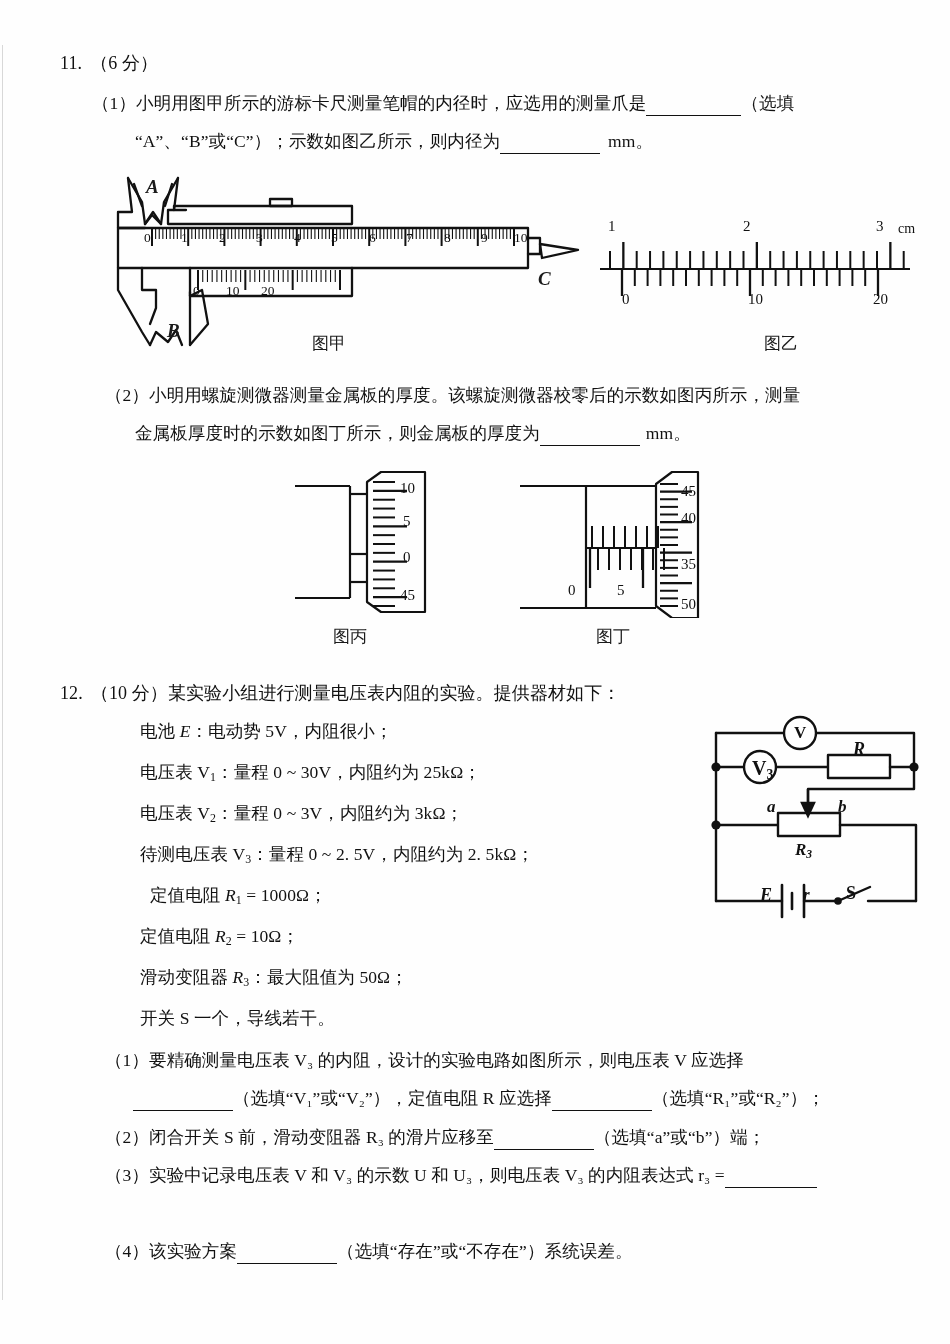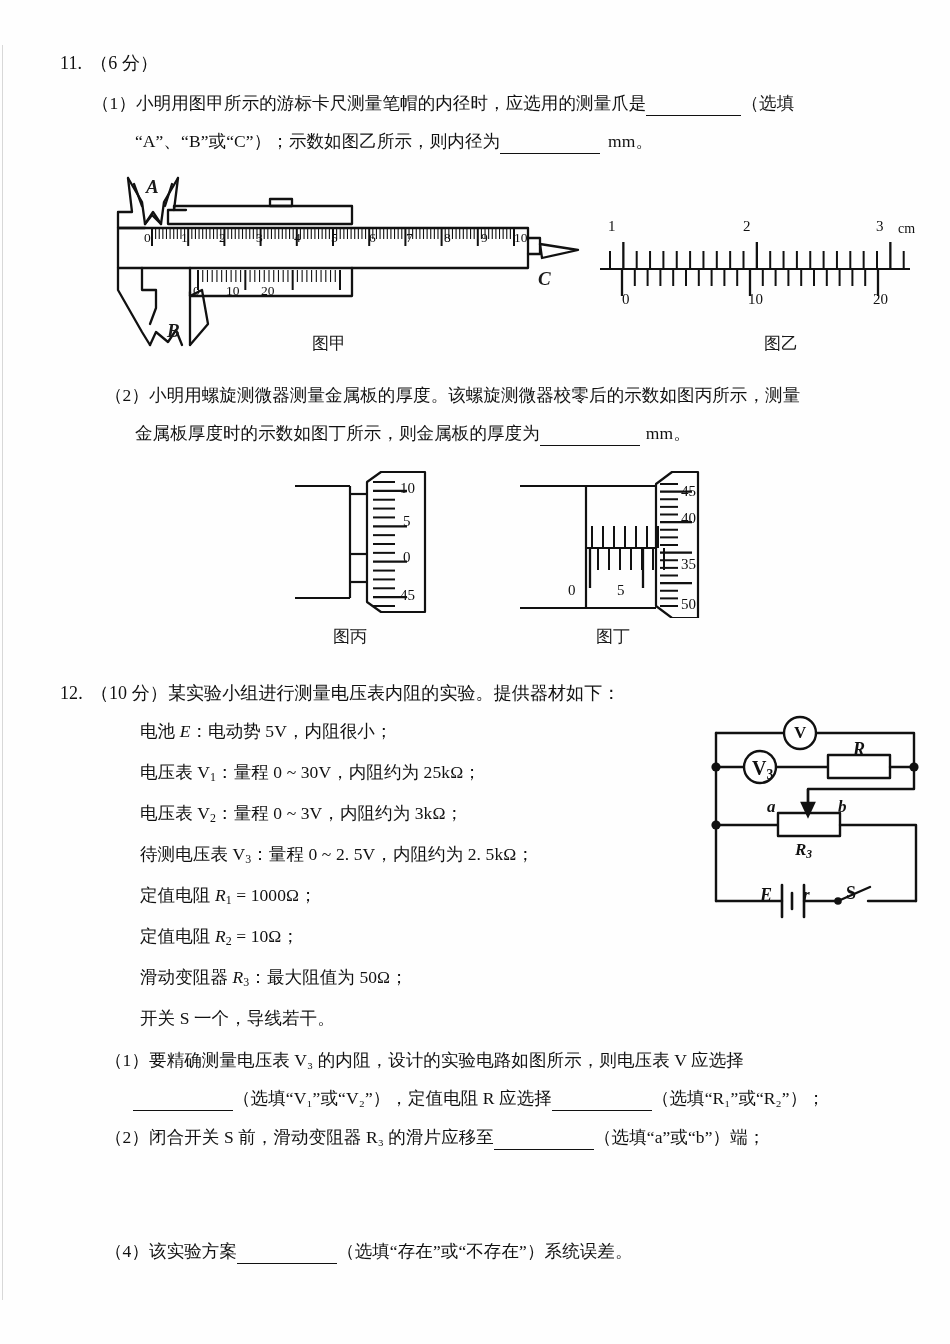--- a/index.html
+++ b/index.html
@@ -473,21 +473,21 @@
 
   <div class="qline qnum" style="left:60px; top:680px;">
     <span>12.</span><span style="display:inline-block;width:8px"></span><span>（10 分）</span><span>某实验小组进行测量电压表内阻的实验。提供器材如下：</span>
   </div>
 
   <div id="equipment-list">
       <div class="qline" style="left: 140px; top: 718px;"><span>电池 </span><span class="ital">E</span><span>：电动势 5V，内阻很小；</span></div>
       <div class="qline" style="left: 140px; top: 759px;"><span>电压表 V</span><sub>1</sub><span>：量程 0 ~ 30V，内阻约为 25kΩ；</span></div>
       <div class="qline" style="left: 140px; top: 800px;"><span>电压表 V</span><sub>2</sub><span>：量程 0 ~ 3V，内阻约为 3kΩ；</span></div>
       <div class="qline" style="left: 140px; top: 841px;"><span>待测电压表 V</span><sub>3</sub><span>：量程 0 ~ 2. 5V，内阻约为 2. 5kΩ；</span></div>
-      <div class="qline" style="left: 140px; top: 882px;"><span>定值电阻 </span><span class="ital">R</span><sub>1</sub><span> = 1000Ω；</span></div>
+      <div class="qline" style="left: 150px; top: 882px;"><span>定值电阻 </span><span class="ital">R</span><sub>1</sub><span> = 1000Ω；</span></div>
       <div class="qline" style="left: 140px; top: 923px;"><span>定值电阻 </span><span class="ital">R</span><sub>2</sub><span> = 10Ω；</span></div>
       <div class="qline" style="left: 140px; top: 964px;"><span>滑动变阻器 </span><span class="ital">R</span><sub>3</sub><span>：最大阻值为 50Ω；</span></div>
       <div class="qline" style="left: 140px; top: 1005px;"><span>开关 S 一个，导线若干。</span></div>
     </div>
 
   <div class="figwrap" style="left:700px; top:715px;">
     <svg width="232" height="215" viewBox="0 0 232 215">
       <g fill="none" stroke="#111" stroke-width="2.4" stroke-linejoin="round" stroke-linecap="round">
 
         <path d="M16 18 L84 18"></path>
@@ -553,17 +553,20 @@
     <span>（1）</span><span>要精确测量电压表 V₃ 的内阻，设计的实验电路如图所示，则电压表 V 应选择</span>
   </div>
   <div class="qline" style="left:133px; top:1085px;">
     <span class="blank" style="width:100px"></span><span>（选填“V₁”或“V₂”），定值电阻 R 应选择</span><span class="blank" style="width:100px"></span><span>（选填“R₁”或“R₂”）；</span>
   </div>
 
   <div class="qline" style="left:105px; top:1124px;">
     <span>（2）</span><span>闭合开关 S 前，滑动变阻器 R₃ 的滑片应移至</span><span class="blank" style="width:100px"></span><span>（选填“a”或“b”）端；</span>
   </div>
 
+  <div class="qline" style="left:105px; top:1162px;">
+    <span>（3）</span><span>实验中记录电压表 V 和 V₃ 的示数 U 和 U₃，则电压表 V₃ 的内阻表达式 r₃ =</span><span class="blank" style="width:92px"></span>
+  </div>
 
   <div class="qline" style="left:105px; top:1238px;">
     <span>（4）</span><span>该实验方案</span><span class="blank" style="width:100px"></span><span>（选填“存在”或“不存在”）系统误差。</span>
   </div>
 </div>
 
 </body></html>

